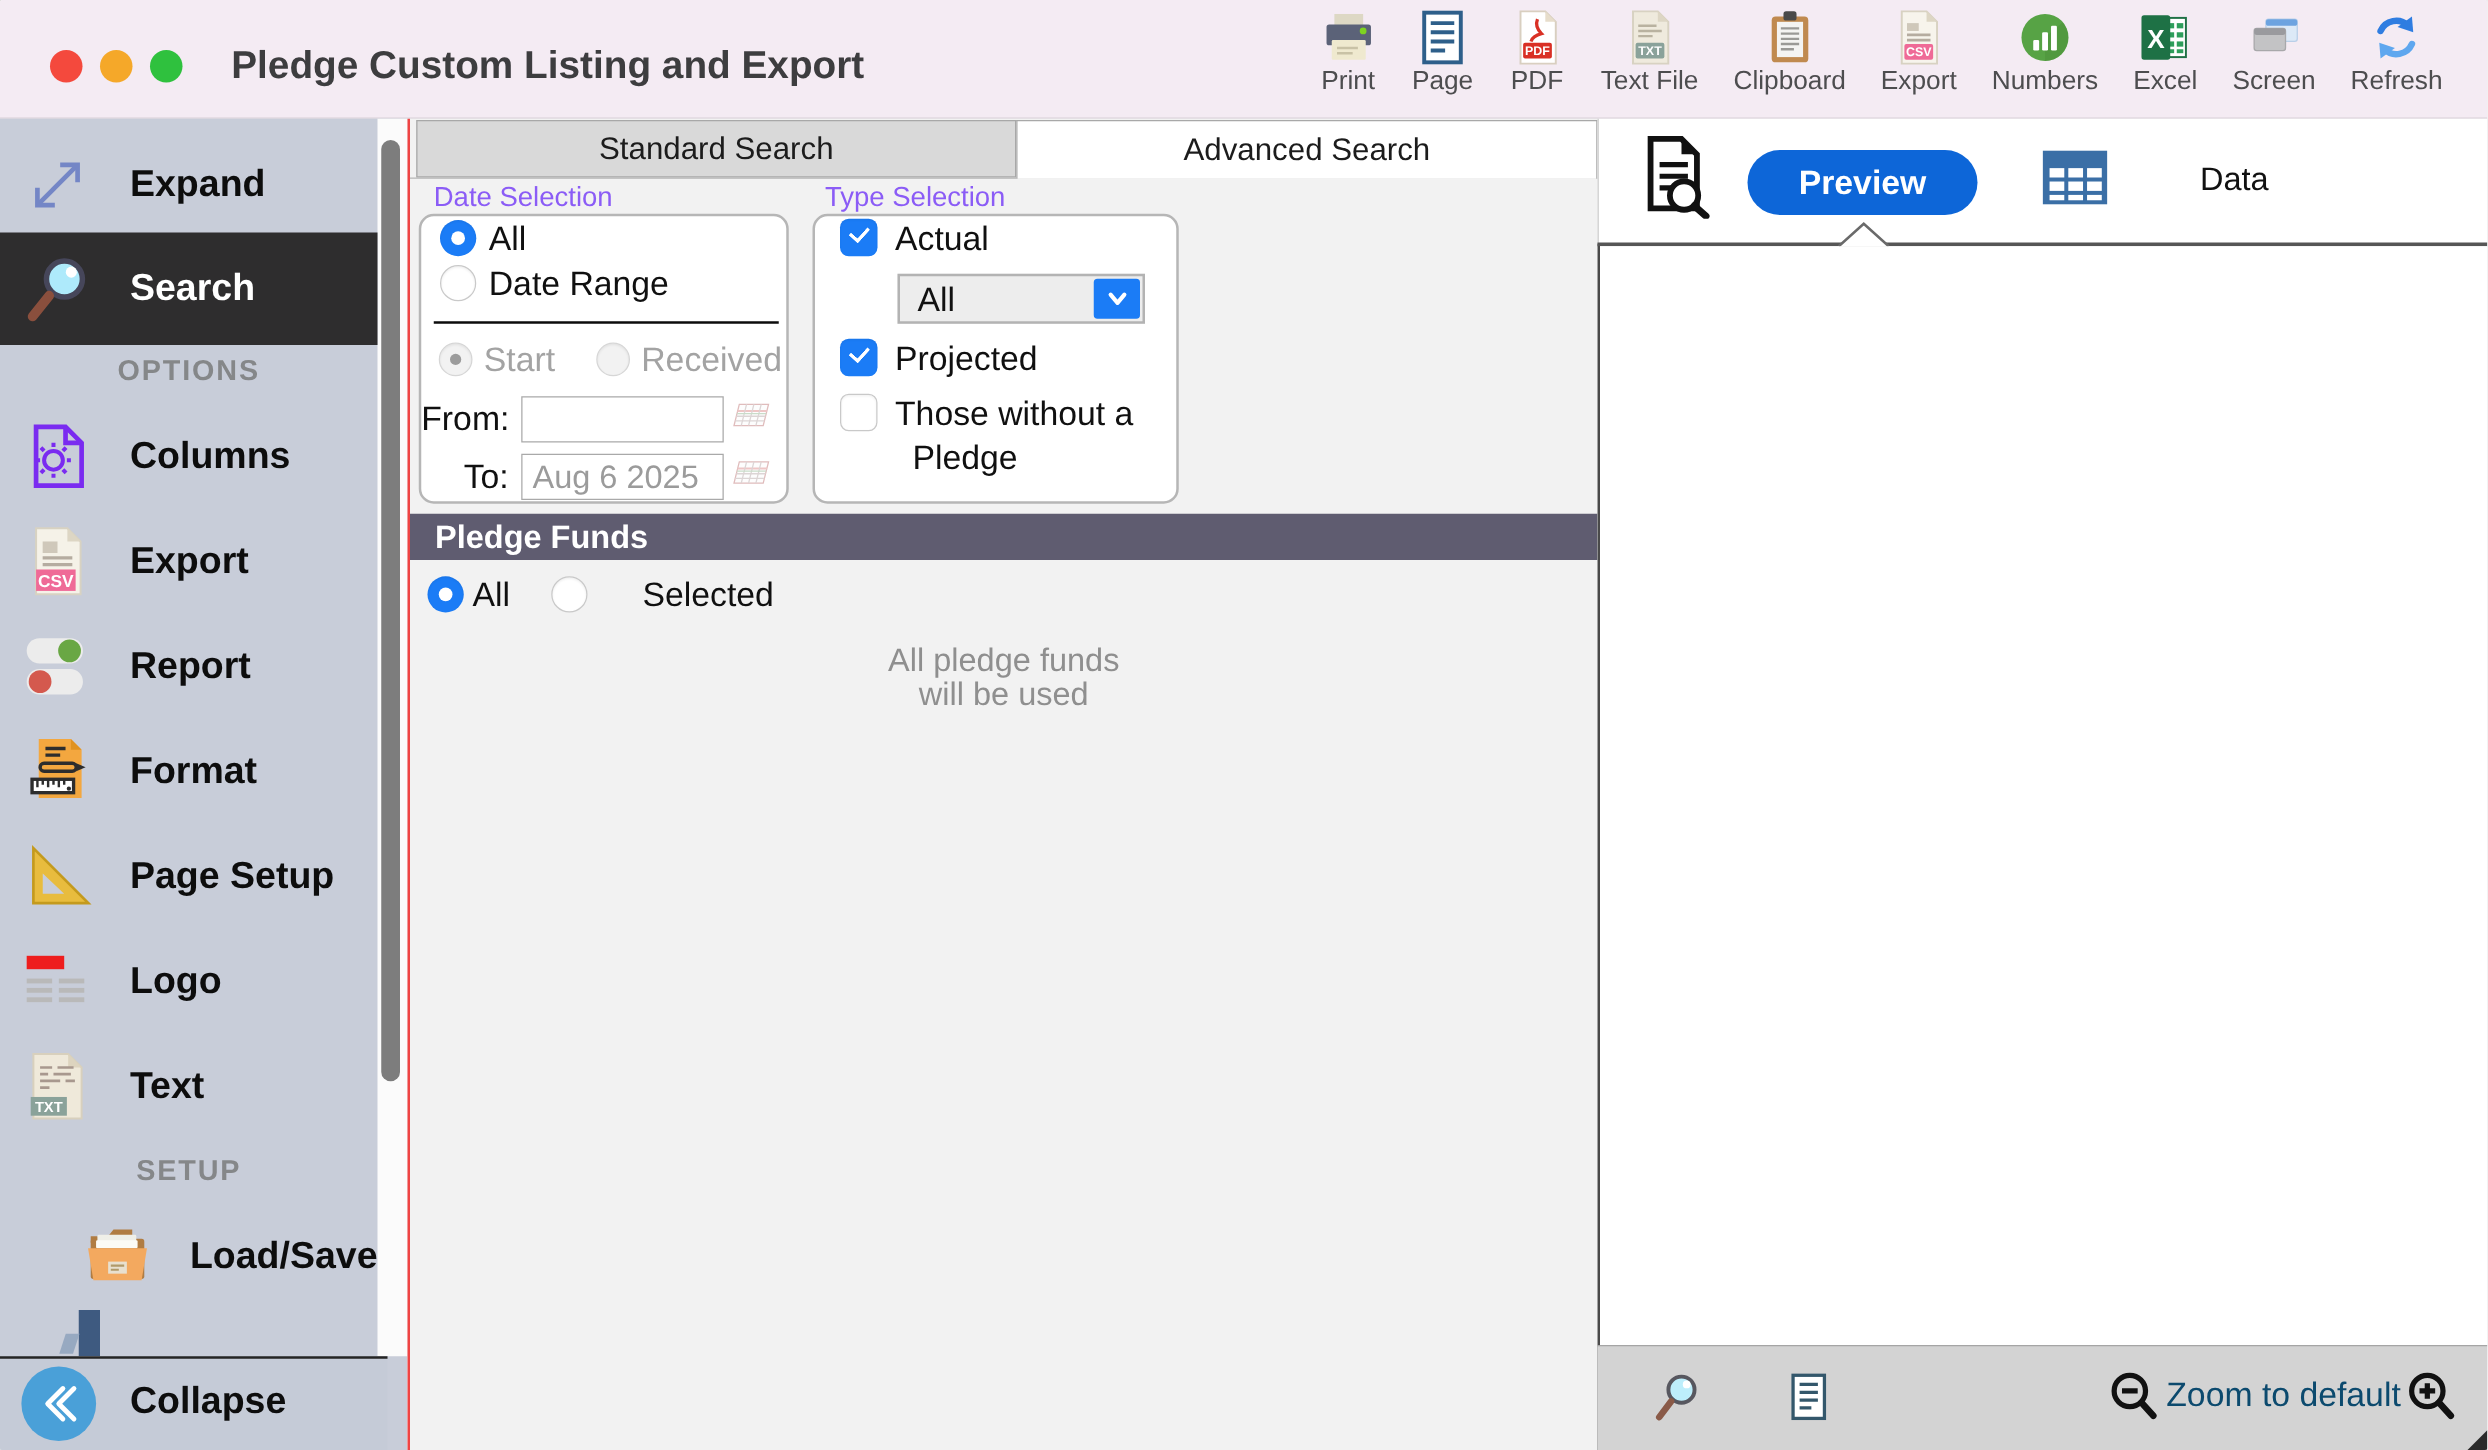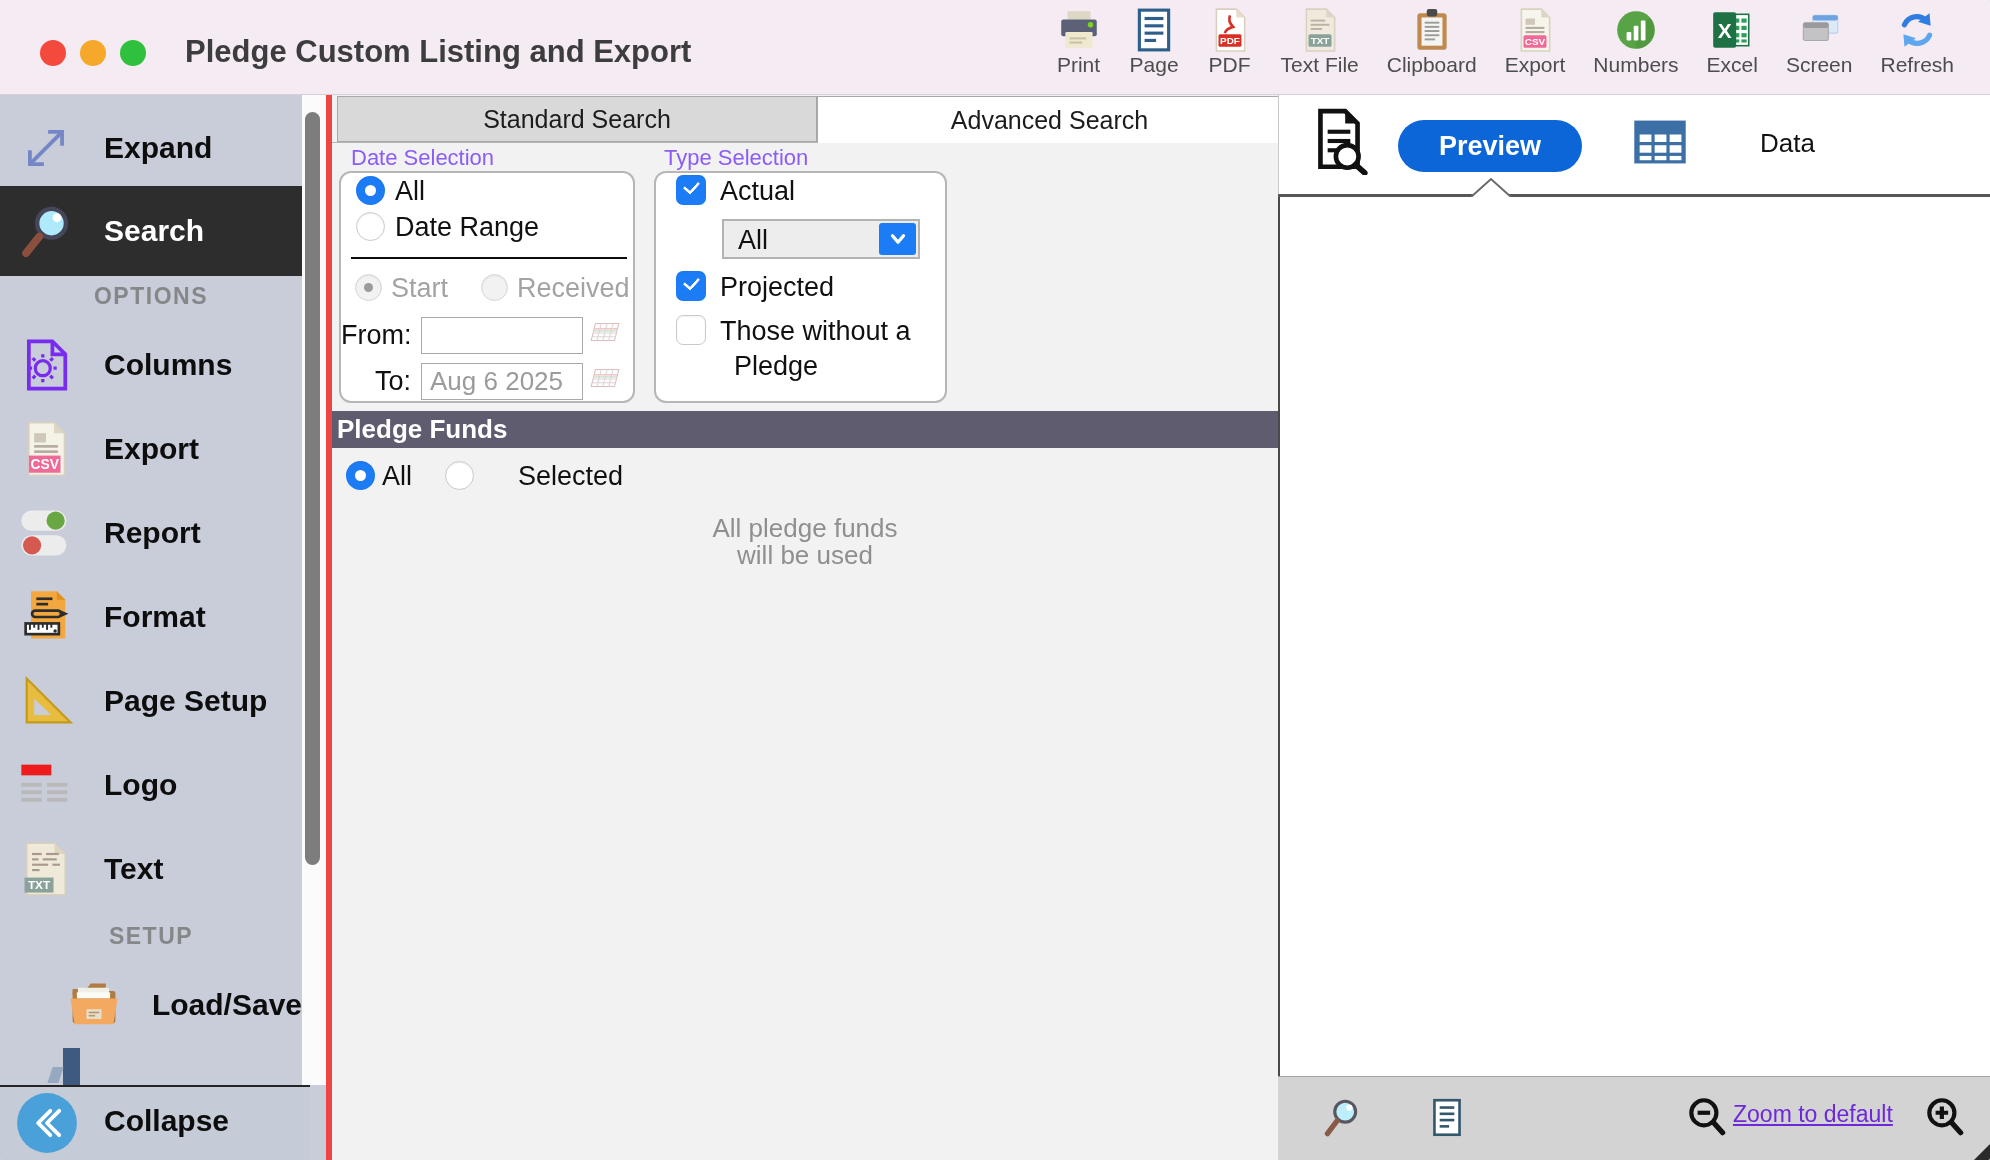--- a/index.html
+++ b/index.html
@@ -24,21 +24,21 @@
   .srow .slabel{margin-left:25px;font-size:30px;font-weight:bold;color:#0d0d0d;white-space:nowrap;}
   .srow.sel{background:#2e2d2e;height:90px;}
   .srow.sel .slabel{color:#ffffff;}
   .shead{position:absolute;left:0;width:302px;text-align:center;font-size:23px;font-weight:bold;color:#858789;letter-spacing:1.5px;}
   .partialicon{position:absolute;left:63px;top:953px;width:17px;height:37px;background:#3e5a80;}
   .partialicon2{position:absolute;left:50px;top:972px;width:11px;height:16px;background:#97a9c1;transform:skewX(-18deg);}
   .collapsebar{position:absolute;left:0;top:990px;width:310px;height:75px;background:#c5cbd7;border-top:2px solid #242424;box-sizing:border-box;}
   .collapsebar .cic{position:absolute;left:16px;top:5px;width:62px;height:62px;}
   .collapsebar .clabel{position:absolute;left:104px;top:17px;font-size:30px;font-weight:bold;color:#0d0d0d;}
   
-  .middle{position:absolute;left:326px;top:95px;width:952px;height:1065px;background:#f2f2f2;border-left:6px solid #ef4444;box-sizing:border-box;}
+  .middle{position:absolute;left:326px;top:95px;width:952px;height:1065px;background:#f2f2f2;border-left:2px solid #ef4444;box-sizing:border-box;}
   .tabrow{position:absolute;left:0;top:0;width:100%;height:48px;border-bottom:1px solid #b5b5b5;box-sizing:border-box;}
   .tab{position:absolute;top:1px;height:46px;display:flex;align-items:center;justify-content:center;font-size:25px;color:#1c1c1c;box-sizing:border-box;cursor:default;}
   .tab.inactive{left:5px;width:480px;background:#d9d9d9;border:1px solid #a8a8a8;}
   .tab.active{left:485px;width:465px;background:#ffffff;border:1px solid #a8a8a8;border-bottom:none;height:47px;}
   .seclabel{position:absolute;font-size:22px;color:#8b5cf6;}
   .groupbox{position:absolute;background:#fff;border:2px solid #b6b6b6;border-radius:12px;box-sizing:border-box;}
   .radio{position:absolute;width:29px;height:29px;border-radius:50%;background:#fff;border:1px solid #c9c9c9;box-sizing:border-box;box-shadow:inset 0 1px 2px rgba(0,0,0,.07);}
   .radio.on{background:#1b7cf6;border:none;}
   .radio.on::after{content:"";position:absolute;left:9px;top:9px;width:11px;height:11px;border-radius:50%;background:#fff;}
   .radio.dis{width:27px;height:27px;background:#f2f2f2;border:1px solid #d6d6d6;}
@@ -49,32 +49,32 @@
   .ctl-label{position:absolute;font-size:27px;color:#101010;white-space:nowrap;}
   .ctl-label.gray{color:#a3a3a3;}
   .fieldlabel{position:absolute;font-size:27px;color:#101010;text-align:right;width:70px;}
   .tinput{position:absolute;height:37px;border:1px solid #a9a9a9;background:#fff;font-size:26px;padding:0 8px;box-sizing:border-box;color:#9b9b9b;font-family:"Liberation Sans",sans-serif;}
   .calbtn{position:absolute;width:34px;height:28px;background:transparent;border:none;padding:0;cursor:pointer;}
   .divline{position:absolute;height:2px;background:#0c0c0c;}
   .dropdown{position:absolute;width:198px;height:40px;background:#ededed;border:2px solid #b3b3b3;box-sizing:border-box;}
   .dropdown .dval{position:absolute;left:14px;top:4px;font-size:27px;color:#111;}
   .dropdown .dbtn{position:absolute;right:2px;top:2px;width:37px;height:32px;background:#1b7cf6;border-radius:3px;display:flex;align-items:center;justify-content:center;}
   .pledgehdr{position:absolute;left:0;top:316px;width:100%;height:37px;background:#5f5c70;display:flex;align-items:center;}
-  .pledgehdr span{margin-left:5px;font-size:26px;font-weight:bold;color:#fff;}
+  .pledgehdr span{margin-left:20px;font-size:26px;font-weight:bold;color:#fff;}
   .fundnote{position:absolute;left:0;top:420px;width:100%;text-align:center;font-size:26px;color:#8f8f8f;line-height:27px;}
   
   .rightpanel{position:absolute;left:1278px;top:95px;width:712px;height:1065px;background:#ffffff;}
   .rp-lightborder{position:absolute;left:0;top:0;width:1px;height:100px;background:#c9c9c9;}
   .rp-darkborder{position:absolute;left:0;top:100px;width:2px;height:965px;background:#4a4a4a;}
   .previewbtn{position:absolute;left:120px;top:25px;width:184px;height:52px;background:#0d66d8;border:none;border-radius:26px;color:#fff;font-size:27px;font-family:"Liberation Sans",sans-serif;font-weight:bold;cursor:pointer;}
   .datalabel{position:absolute;left:482px;top:33px;font-size:26px;color:#111;}
   .rpdivider{position:absolute;left:0;top:99px;width:100%;height:3px;background:#565656;}
   .rpcaret{position:absolute;left:190px;top:81px;}
   .rpbottom{position:absolute;left:0;top:981px;width:100%;height:84px;background:#d3d3d3;border-top:1px solid #a5a5a5;box-sizing:border-box;}
-  .zoomlink{position:absolute;left:455px;top:24px;font-size:23px;color:#6d28d9;cursor:pointer;white-space:nowrap;text-decoration:underline;}
+  .zoomlink{position:absolute;left:455px;top:24px;font-size:27px;color:#0c4a6e;cursor:pointer;white-space:nowrap;}
   .grip{position:absolute;right:0;bottom:0;width:0;height:0;border-left:16px solid transparent;border-bottom:16px solid #2a2a2a;}
   .icbtn{position:absolute;cursor:pointer;background:none;border:none;padding:0;}
 </style>
 </head>
 <body>
 
 <div class="window">
 
   <header class="titlebar">
     <div class="tl red"></div>

